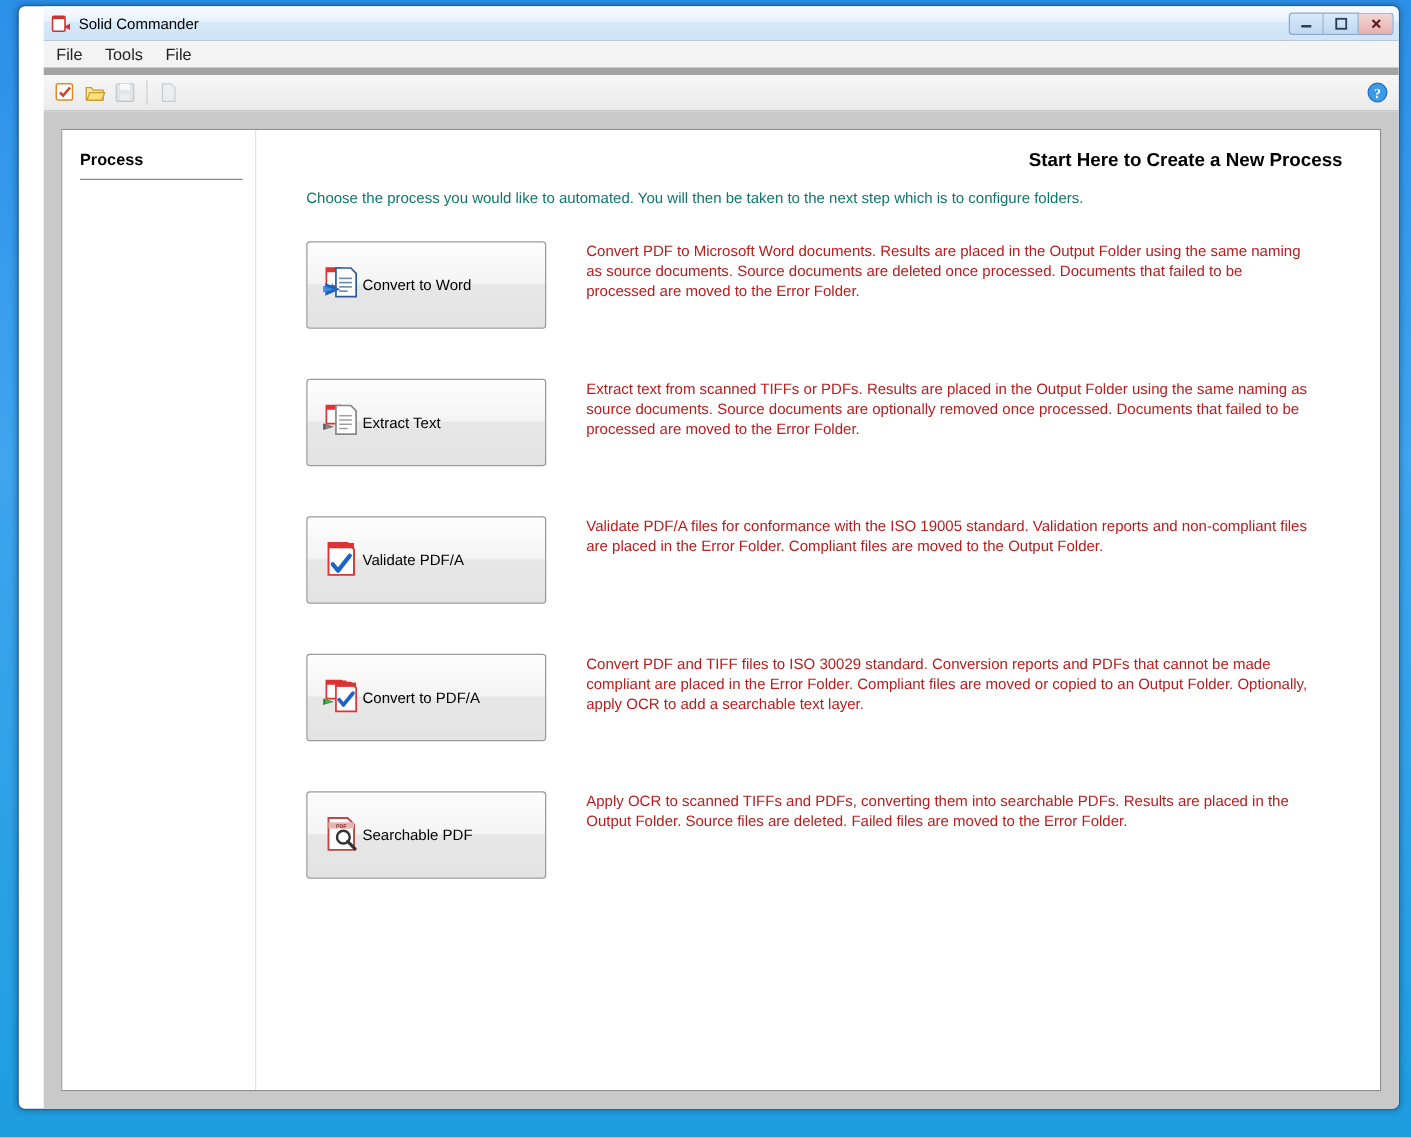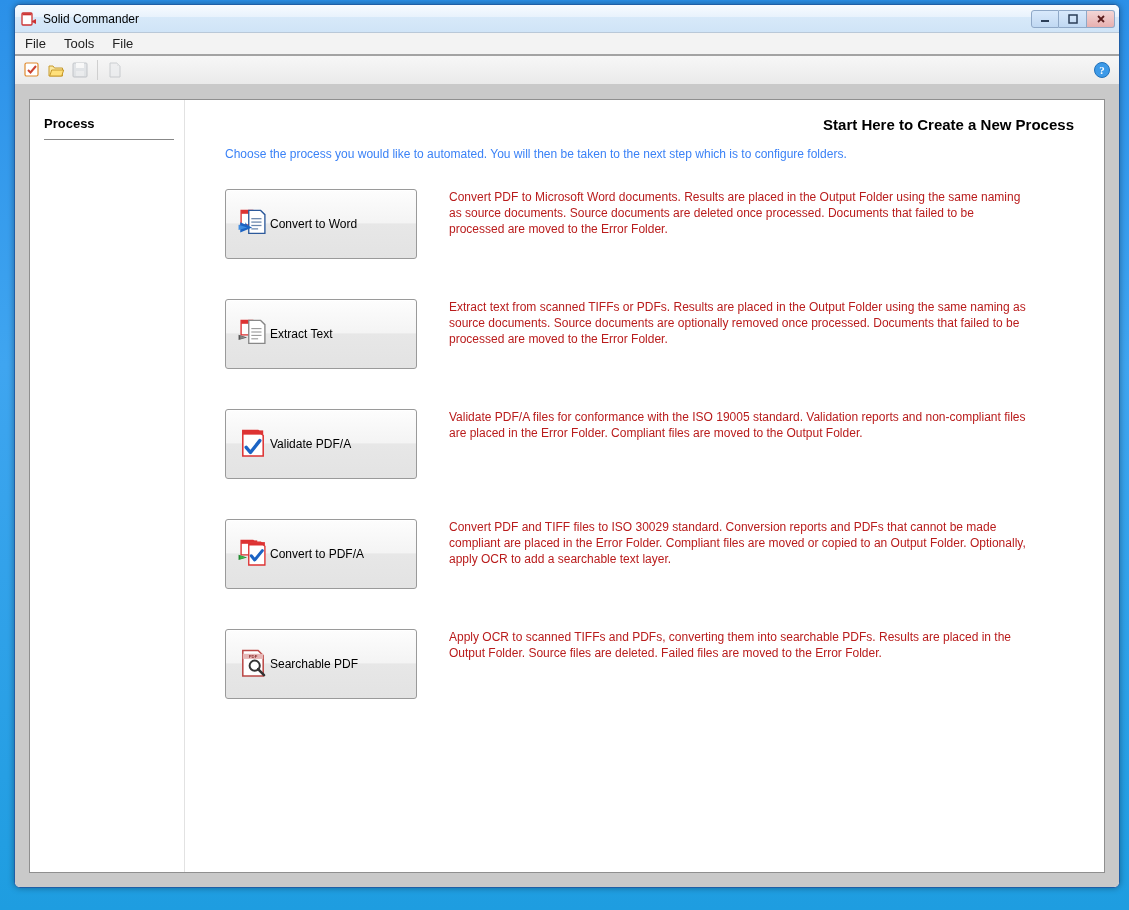--- a/index.html
+++ b/index.html
@@ -12,20 +12,21 @@
 }
 .window {
   width: 1106px; height: 884px;
   margin: 4px 10px 20px 14px;
   background: #fff;
   border: 1px solid #1f5fa7;
   border-radius: 6px;
   box-shadow: 0 0 6px rgba(0,0,0,0.35);
   display: flex; flex-direction: column;
   overflow: hidden;
+  padding-left: 20px;
 }
 .titlebar {
   height: 28px;
   background: linear-gradient(to bottom,#f7fbff 0%,#e8f2fc 45%,#d7e9f9 46%,#d0e4f7 100%);
   border-bottom: 1px solid #b9c8d8;
   display: flex; align-items: center;
   padding: 0 4px 0 6px;
 }
 .titlebar .app-icon { width: 16px; height: 16px; margin-right: 6px; }
 .titlebar .title { font-size: 12px; color: #000; flex: 1; }
@@ -34,21 +35,21 @@
   width: 28px; height: 18px;
   background: linear-gradient(to bottom,#d9e9fb,#c0d8f2);
   border: 1px solid #8fa8c7; border-left: none;
   display: flex; align-items: center; justify-content: center;
   cursor: pointer; color: #2b3e57;
 }
 .winbtn:first-child { border-left: 1px solid #8fa8c7; border-radius: 3px 0 0 3px;}
 .winbtn:last-child { border-radius: 0 3px 3px 0; background: linear-gradient(to bottom,#f3d6d6,#e7b0b0);}
 .menubar {
   background: #f3f3f3;
-  border-bottom: 2px solid #a3a3a3;
+  border-bottom: 6px solid #a3a3a3;
   padding: 3px 10px;
   display: flex; gap: 18px;
   font-size: 13px; color: #222;
 }
 .menubar span { cursor: default; }
 .toolbar {
   background: linear-gradient(to bottom,#f7f7f7,#eaeaea);
   border-bottom: 1px solid #c9c9c9;
   padding: 4px 8px;
   display: flex; align-items: center; gap: 6px;
@@ -76,21 +77,21 @@
   font-size: 13px; font-weight: bold; color: #000;
   padding: 4px 0 8px 0;
   border-bottom: 1px solid #888; width: 130px;
 }
 .main {
   flex: 1; padding: 16px 30px 20px 40px;
 }
 .main h1 {
   font-size: 15px; font-weight: bold; color: #000; margin-bottom: 14px; text-align: right;
 }
-.intro { font-size: 12px; color: #3b82f6; margin-bottom: 28px; }
+.intro { font-size: 12px; color: #0f766e; margin-bottom: 28px; }
 .process-row {
   display: flex; align-items: flex-start; margin-bottom: 40px;
 }
 .process-btn {
   width: 192px; height: 70px;
   background: linear-gradient(to bottom,#fdfdfd 0%,#f4f4f4 48%,#e7e7e7 50%,#e3e3e3 100%);
   border: 1px solid #9a9a9a; border-radius: 3px;
   display: flex; align-items: center; padding: 0 10px;
   cursor: pointer; 
   box-shadow: inset 0 1px 0 #fff;

